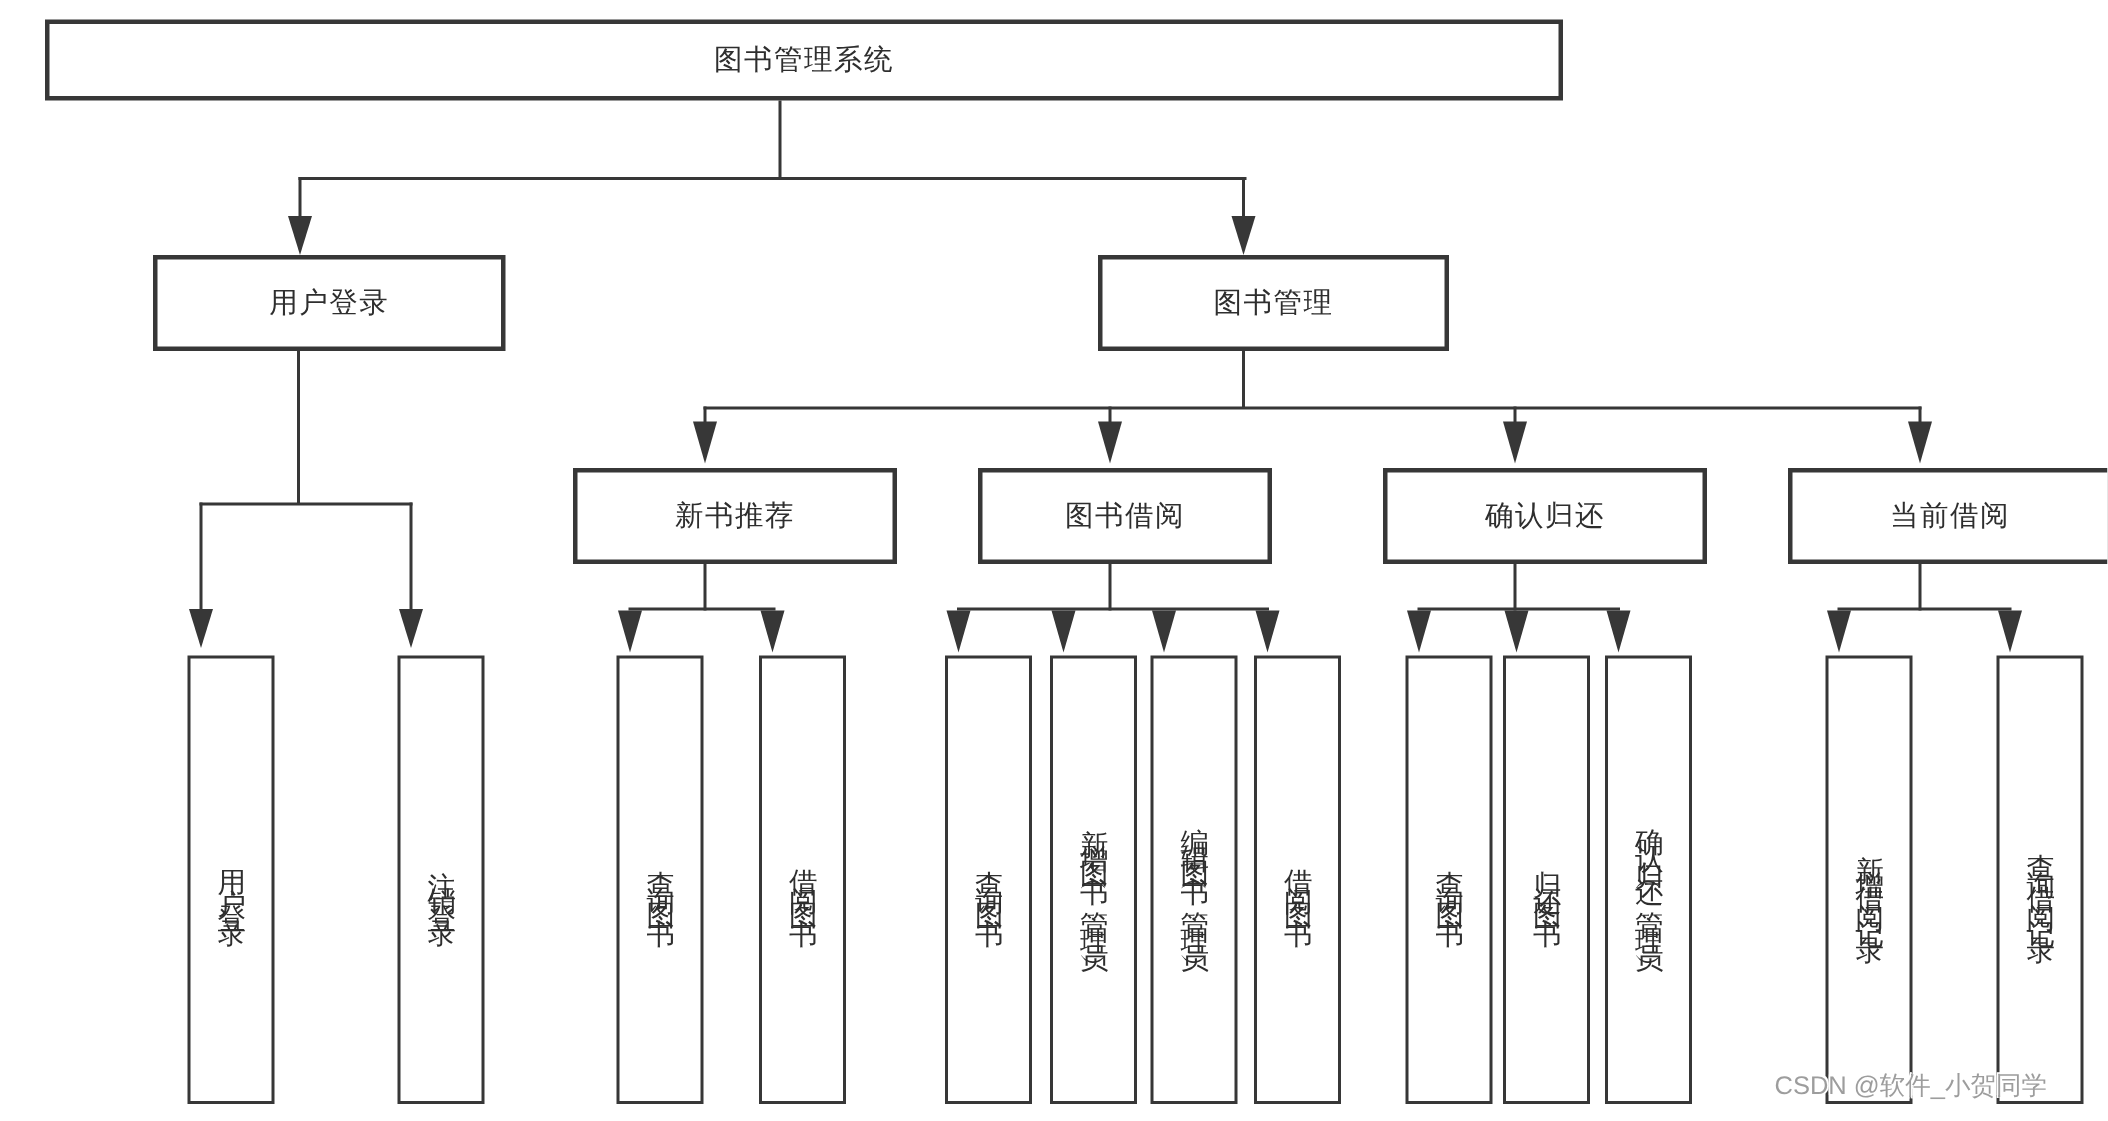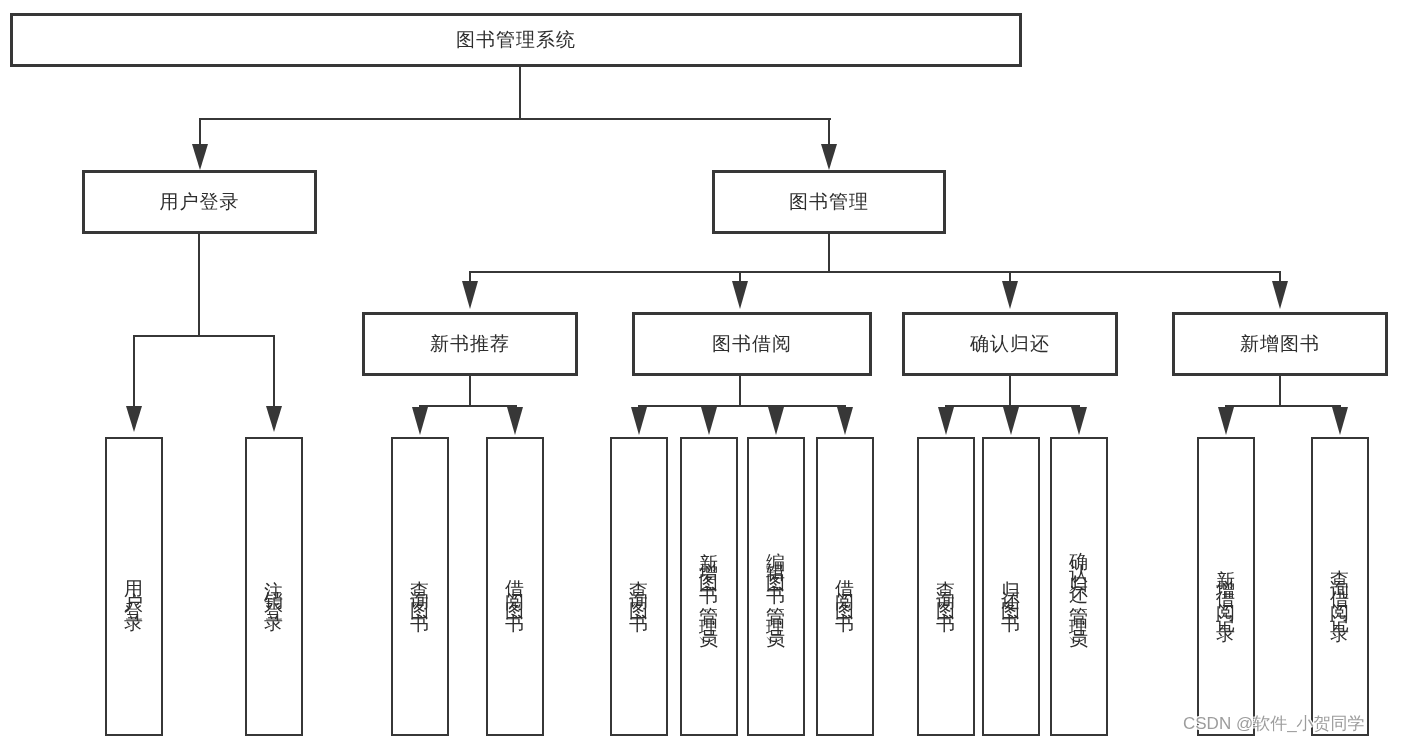--- a/index.html
+++ b/index.html
@@ -19,20 +19,21 @@
   
   .box{
     position:absolute;
     box-sizing:border-box;
     background:#fff;
     border:3px solid var(--line);
     display:flex;align-items:center;justify-content:center;
     font-size:19px;
     letter-spacing:1px;
     text-align:center;
+    margin-left:20px;
   }
   .leaf{
     border-width:2px;
   }
   .leaf .vtext{
     writing-mode:vertical-rl;
     text-orientation:mixed;
     font-size:19px;
     letter-spacing:11px;
     line-height:1;
@@ -70,28 +71,28 @@
   <div class="box" style="left:82px;top:170px;width:235px;height:64px;">
     <span>用户登录</span>
   </div>
   <div class="box" style="left:712px;top:170px;width:234px;height:64px;">
     <span>图书管理</span>
   </div>
 
   <div class="box" style="left:362px;top:312px;width:216px;height:64px;">
     <span>新书推荐</span>
   </div>
-  <div class="box" style="left:632px;top:312px;width:240px;height:64px;">
+  <div class="box" style="left:632px;top:312px;width:196px;height:64px;">
     <span>图书借阅</span>
   </div>
   <div class="box" style="left:902px;top:312px;width:216px;height:64px;">
     <span>确认归还</span>
   </div>
   <div class="box" style="left:1172px;top:312px;width:216px;height:64px;">
-    <span>新增图书</span>
+    <span>当前借阅</span>
   </div>
 
   <div class="box leaf" style="left:105px;top:437px;width:58px;height:299px;">
     <span class="vtext">用户登录</span>
   </div>
   <div class="box leaf" style="left:245px;top:437px;width:58px;height:299px;">
     <span class="vtext">注销登录</span>
   </div>
   <div class="box leaf" style="left:391px;top:437px;width:58px;height:299px;">
     <span class="vtext">查询图书</span>

